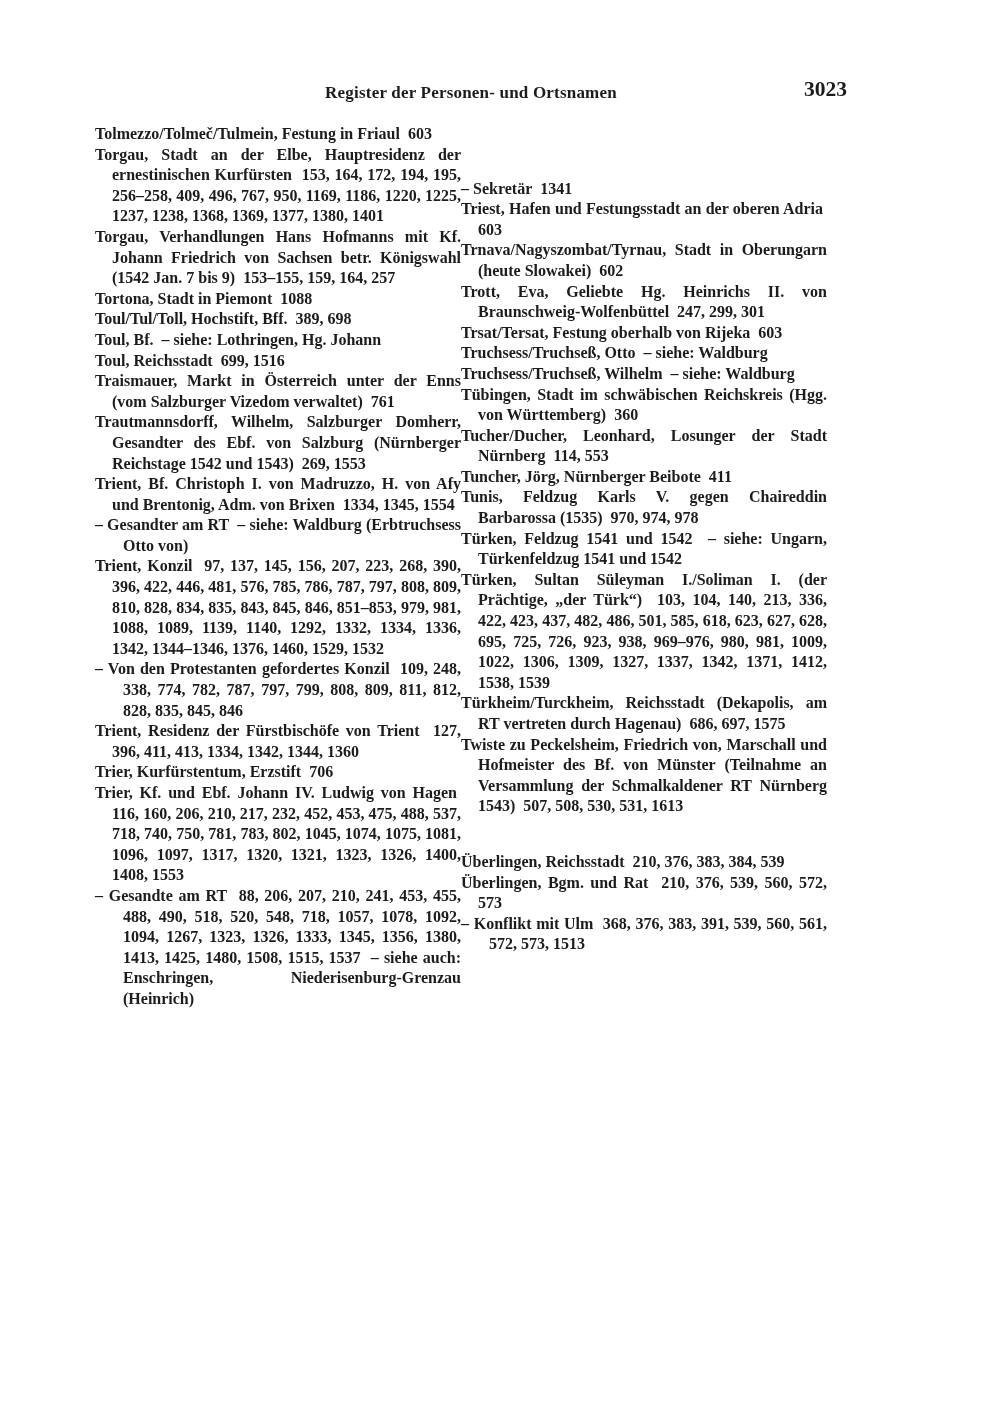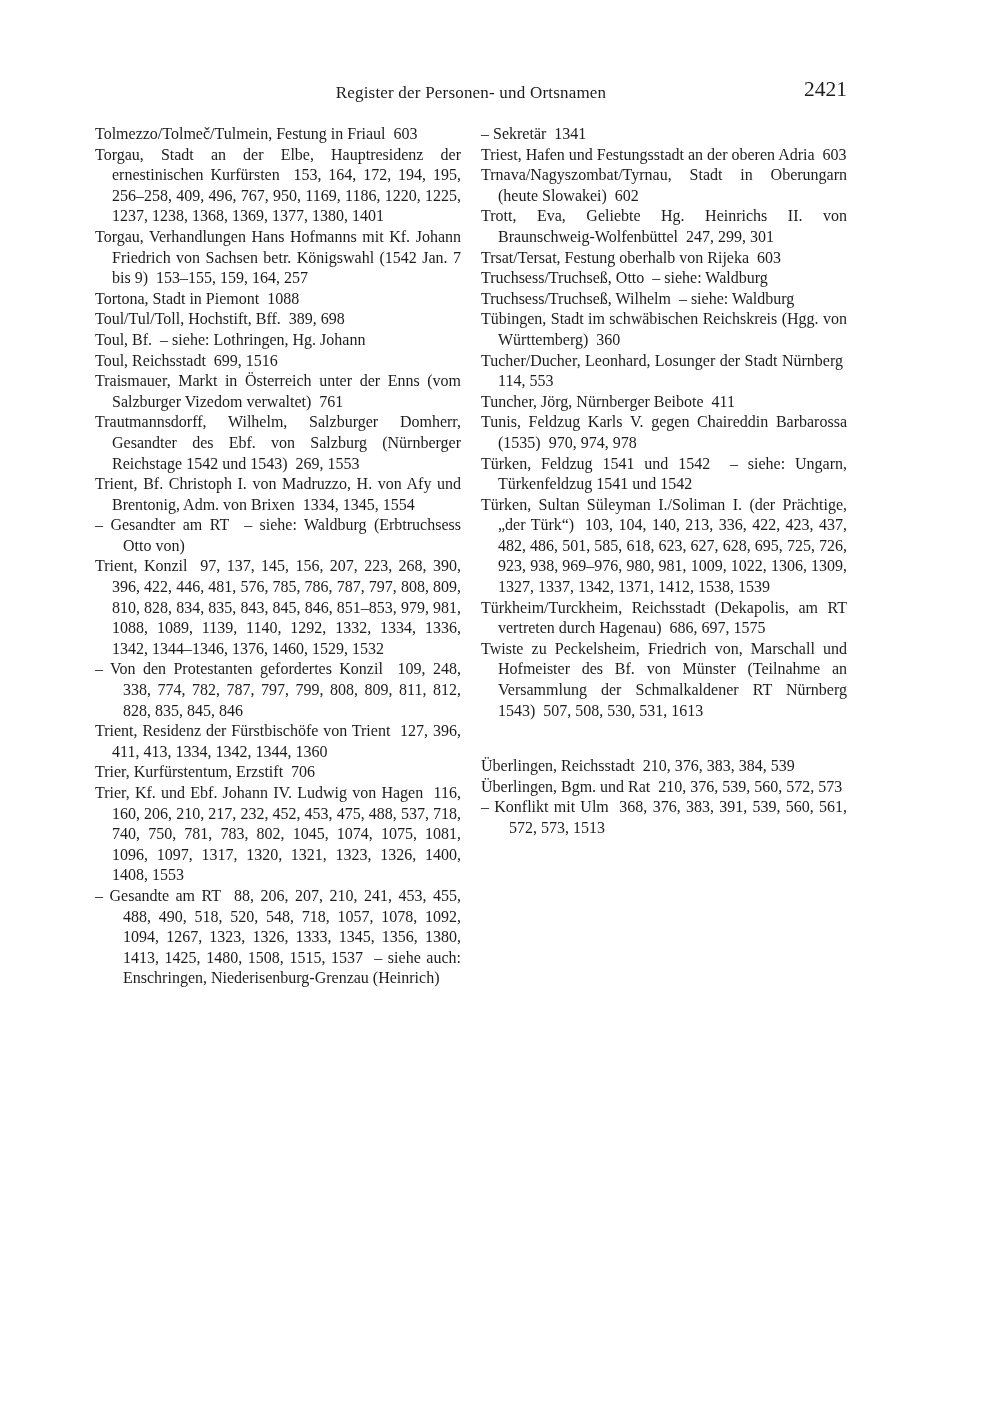--- a/index.html
+++ b/index.html
@@ -3,46 +3,46 @@
 <meta charset="utf-8">
 <style>
   html, body { margin: 0; padding: 0; }
   body {
     width: 1004px; height: 1418px;
     background: #ffffff;
     font-family: "Liberation Serif", "DejaVu Serif", serif;
     color: #1c1c1c;
     -webkit-font-smoothing: antialiased;
   }
-  .page { position: relative; width: 1004px; height: 1418px; background: #ffffff; overflow: hidden; }
+  .page { position: relative; width: 1004px; height: 1418px; background: #ffffff; overflow: hidden; font-weight: bold; }
   .content { position: absolute; left: 95px; top: 80px; width: 752px; }
   .header { position: relative; height: 26px; margin-bottom: 18px; }
   .running-title { position: absolute; left: 0; right: 0; top: 3px; text-align: center; font-size: 17px; letter-spacing: 0.2px; }
   .page-number { position: absolute; right: 0; top: -3px; font-size: 21.5px; }
-  .columns { display: flex; gap: 20px; align-items: flex-start; }
+  .columns { display: flex; align-items: center; }
   .col { width: 366px; }
   .entry {
     font-size: 16px;
     line-height: 20.6px;
     text-align: justify;
     padding-left: 17px;
     text-indent: -17px;
     margin: 0;
   }
   .entry.dash { padding-left: 28px; text-indent: -28px; }
   .entry.gap { margin-top: 35px; }
 </style>
 </head>
 <body>
 
 <div class="page">
   <div class="content">
     <div class="header">
       <div class="running-title">Register der Personen- und Ortsnamen</div>
-      <div class="page-number">2421</div>
+      <div class="page-number">3023</div>
     </div>
     <div class="columns">
       <div class="col" id="col-left">
           <p class="entry">Tolmezzo/Tolmeč/Tulmein, Festung in Friaul&nbsp; 603</p>
           <p class="entry">Torgau, Stadt an der Elbe, Hauptresidenz der ernestinischen Kurfürsten&nbsp; 153, 164, 172, 194, 195, 256–258, 409, 496, 767, 950, 1169, 1186, 1220, 1225, 1237, 1238, 1368, 1369, 1377, 1380, 1401</p>
           <p class="entry">Torgau, Verhandlungen Hans Hofmanns mit Kf. Johann Friedrich von Sachsen betr. Königswahl (1542 Jan. 7 bis 9)&nbsp; 153–155, 159, 164, 257</p>
           <p class="entry">Tortona, Stadt in Piemont&nbsp; 1088</p>
           <p class="entry">Toul/Tul/Toll, Hochstift, Bff.&nbsp; 389, 698</p>
           <p class="entry">Toul, Bf.&nbsp; – siehe: Lothringen, Hg. Johann</p>
           <p class="entry">Toul, Reichsstadt&nbsp; 699, 1516</p>

